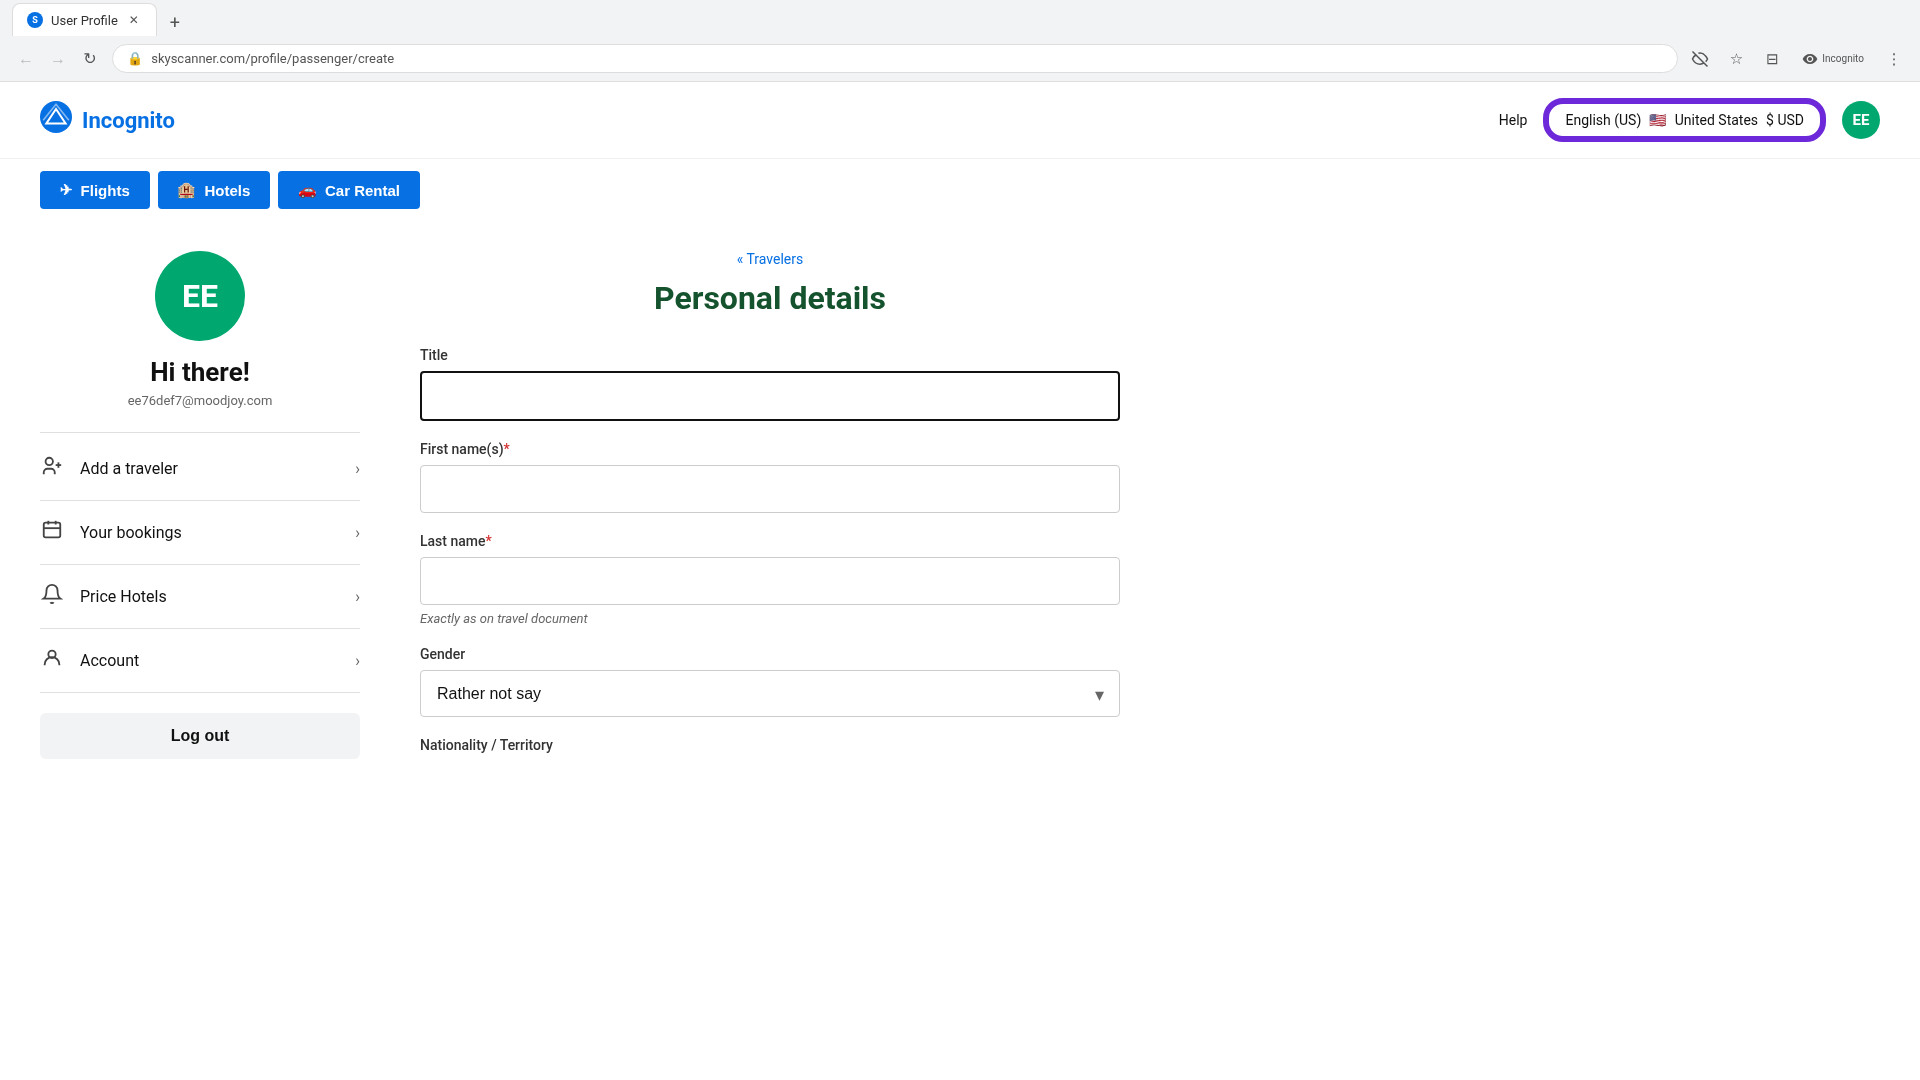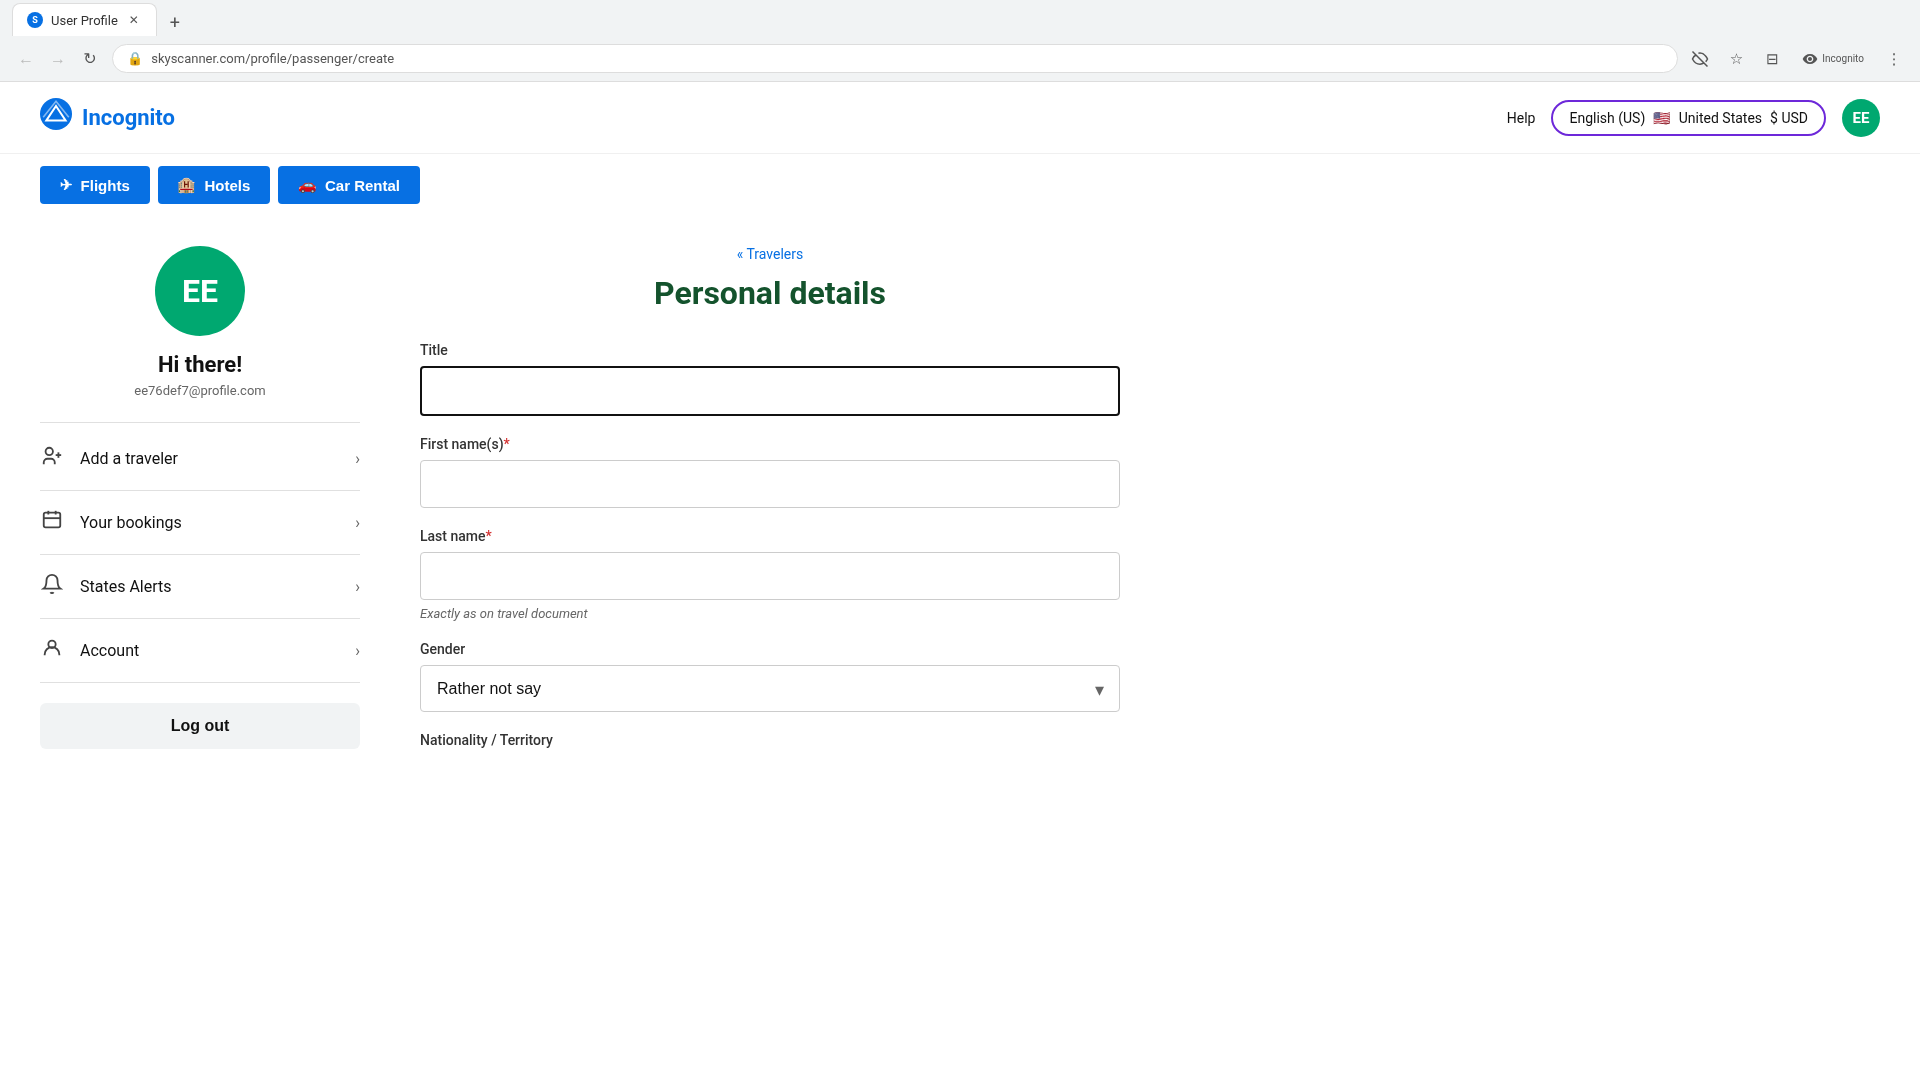--- a/index.html
+++ b/index.html
@@ -28,38 +28,38 @@
     
     .page { min-height: calc(1080px - 80px); background: #fff; }
 
     
     .site-header { display: flex; align-items: center; justify-content: space-between; padding: 16px 40px; border-bottom: 1px solid #f0f0f0; }
     .logo { display: flex; align-items: center; gap: 10px; }
     .logo-icon { color: #0770e3; font-size: 28px; }
     .logo-text { font-size: 22px; font-weight: 700; color: #0770e3; }
     .header-right { display: flex; align-items: center; gap: 16px; }
     .help-link { color: #111; font-size: 14px; text-decoration: none; cursor: pointer; }
-    .lang-selector { display: flex; align-items: center; gap: 8px; padding: 8px 16px; border: 2px solid #6d28d9; border-radius: 20px; font-size: 14px; cursor: pointer; background: #fff; }
+    .lang-selector { display: flex; align-items: center; gap: 8px; padding: 8px 16px; border: 6px solid #6d28d9; border-radius: 20px; font-size: 14px; cursor: pointer; background: #fff; }
     .user-avatar { width: 38px; height: 38px; border-radius: 50%; background: #00a870; display: flex; align-items: center; justify-content: center; color: #fff; font-weight: 700; font-size: 15px; cursor: pointer; }
 
     
     .site-nav { display: flex; gap: 8px; padding: 12px 40px; }
     .nav-btn { display: flex; align-items: center; gap: 8px; padding: 10px 20px; border-radius: 4px; font-size: 15px; font-weight: 600; cursor: pointer; border: none; }
     .nav-btn.flights { background: #0770e3; color: #fff; }
     .nav-btn.hotels { background: #0770e3; color: #fff; }
     .nav-btn.car { background: #0770e3; color: #fff; }
 
     
     .main-content { display: flex; padding: 30px 40px; gap: 60px; }
 
     
     .sidebar { width: 320px; flex-shrink: 0; }
     .profile-section { display: flex; flex-direction: column; align-items: center; padding-bottom: 24px; }
     .profile-avatar { width: 90px; height: 90px; border-radius: 50%; background: #00a870; display: flex; align-items: center; justify-content: center; color: #fff; font-weight: 700; font-size: 32px; margin-bottom: 16px; }
-    .profile-name { font-size: 22px; font-weight: 700; color: #111; margin-bottom: 6px; }
+    .profile-name { font-size: 26px; font-weight: 700; color: #111; margin-bottom: 6px; }
     .profile-email { font-size: 13px; color: #666; }
 
     .sidebar-divider { border: none; border-top: 1px solid #e0e0e0; margin: 0; }
     .sidebar-menu { list-style: none; margin-top: 4px; }
     .sidebar-item { display: flex; align-items: center; justify-content: space-between; padding: 18px 0; border-bottom: 1px solid #e0e0e0; cursor: pointer; }
     .sidebar-item-left { display: flex; align-items: center; gap: 16px; }
     .sidebar-item-icon { font-size: 20px; color: #444; width: 24px; text-align: center; }
     .sidebar-item-label { font-size: 16px; color: #111; }
     .sidebar-item-chevron { color: #666; font-size: 16px; }
 
@@ -165,21 +165,21 @@
       <span>Car Rental</span>
     </button>
   </nav>
 
   <div class="main-content">
 
     <aside class="sidebar">
       <div class="profile-section">
         <div class="profile-avatar">EE</div>
         <div class="profile-name">Hi there!</div>
-        <div class="profile-email">ee76def7@profile.com</div>
+        <div class="profile-email">ee76def7@moodjoy.com</div>
       </div>
 
       <hr class="sidebar-divider">
 
       <ul class="sidebar-menu">
         <li class="sidebar-item">
           <div class="sidebar-item-left">
             <span class="sidebar-item-icon">
               <svg width="22" height="22" viewBox="0 0 24 24" fill="none" stroke="#444" stroke-width="2">
                   <circle cx="9" cy="7" r="4"></circle>
@@ -207,21 +207,21 @@
           <span class="sidebar-item-chevron">›</span>
         </li>
         <li class="sidebar-item">
           <div class="sidebar-item-left">
             <span class="sidebar-item-icon">
               <svg width="22" height="22" viewBox="0 0 24 24" fill="none" stroke="#444" stroke-width="2">
                   <path d="M18 8A6 6 0 0 0 6 8c0 7-3 9-3 9h18s-3-2-3-9"></path>
                   <path d="M13.73 21a2 2 0 0 1-3.46 0"></path>
                 </svg>
             </span>
-            <span class="sidebar-item-label">States Alerts</span>
+            <span class="sidebar-item-label">Price Hotels</span>
           </div>
           <span class="sidebar-item-chevron">›</span>
         </li>
         <li class="sidebar-item">
           <div class="sidebar-item-left">
             <span class="sidebar-item-icon">
               <svg width="22" height="22" viewBox="0 0 24 24" fill="none" stroke="#444" stroke-width="2">
                   <circle cx="12" cy="8" r="4"></circle>
                   <path d="M4 20v-1a8 8 0 0 1 16 0v1"></path>
                 </svg>

